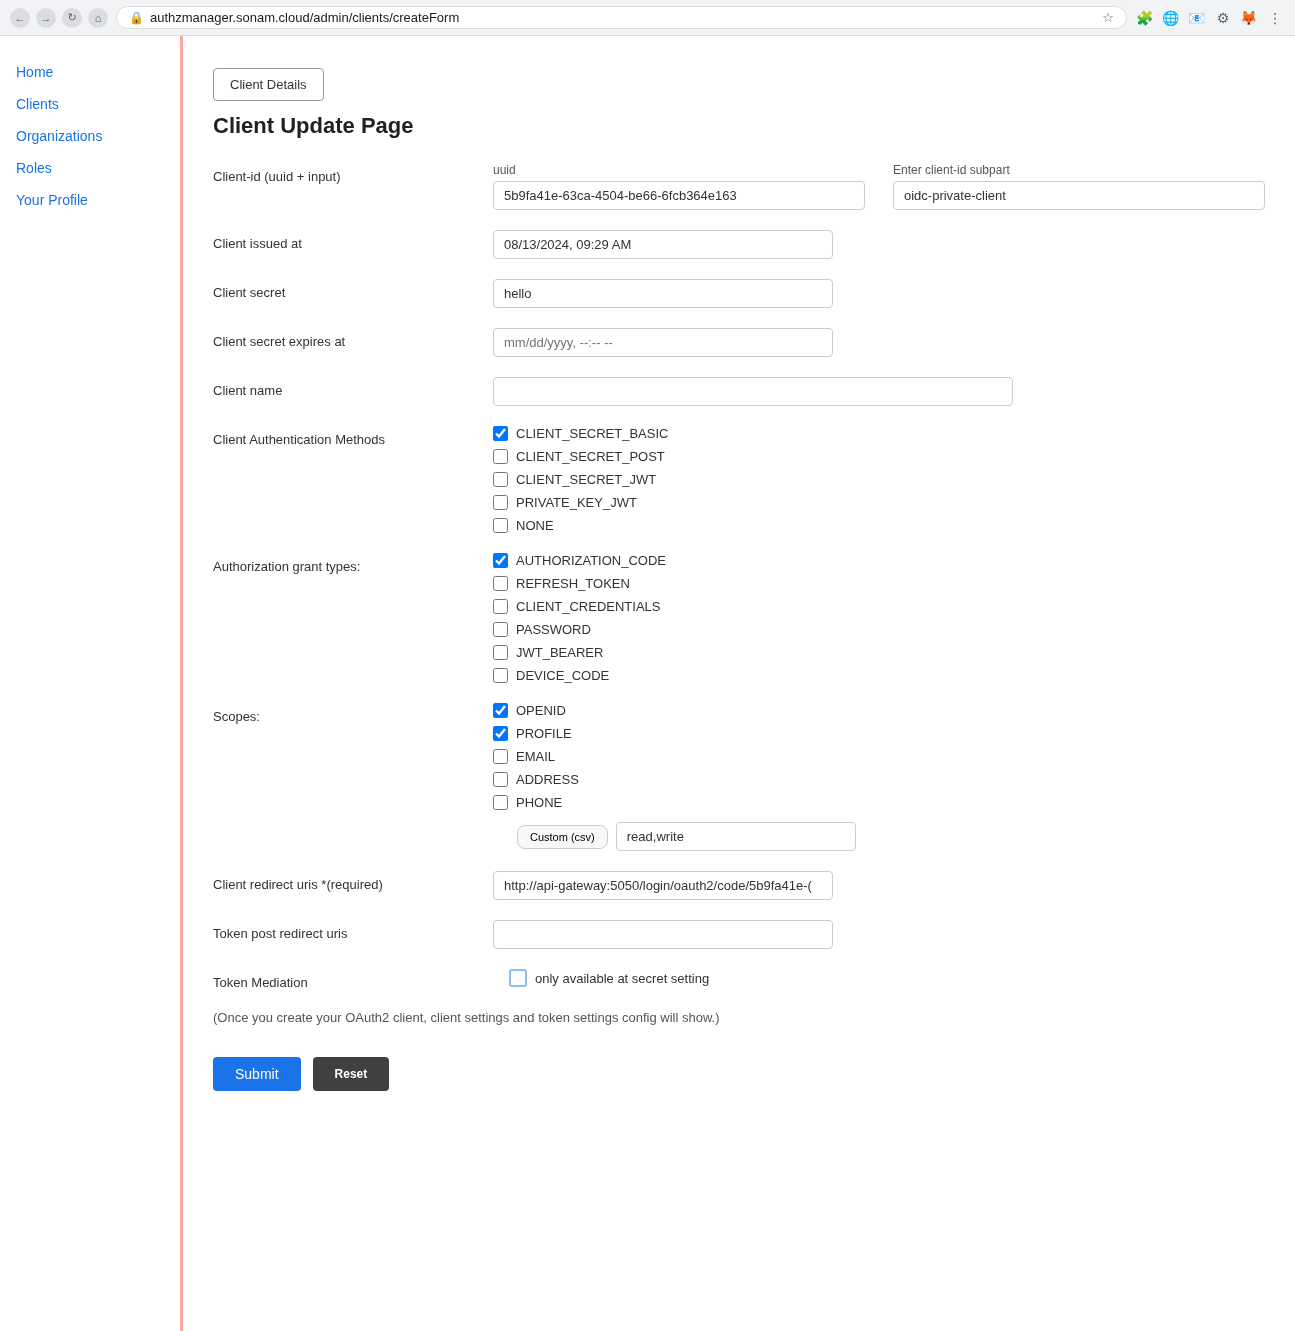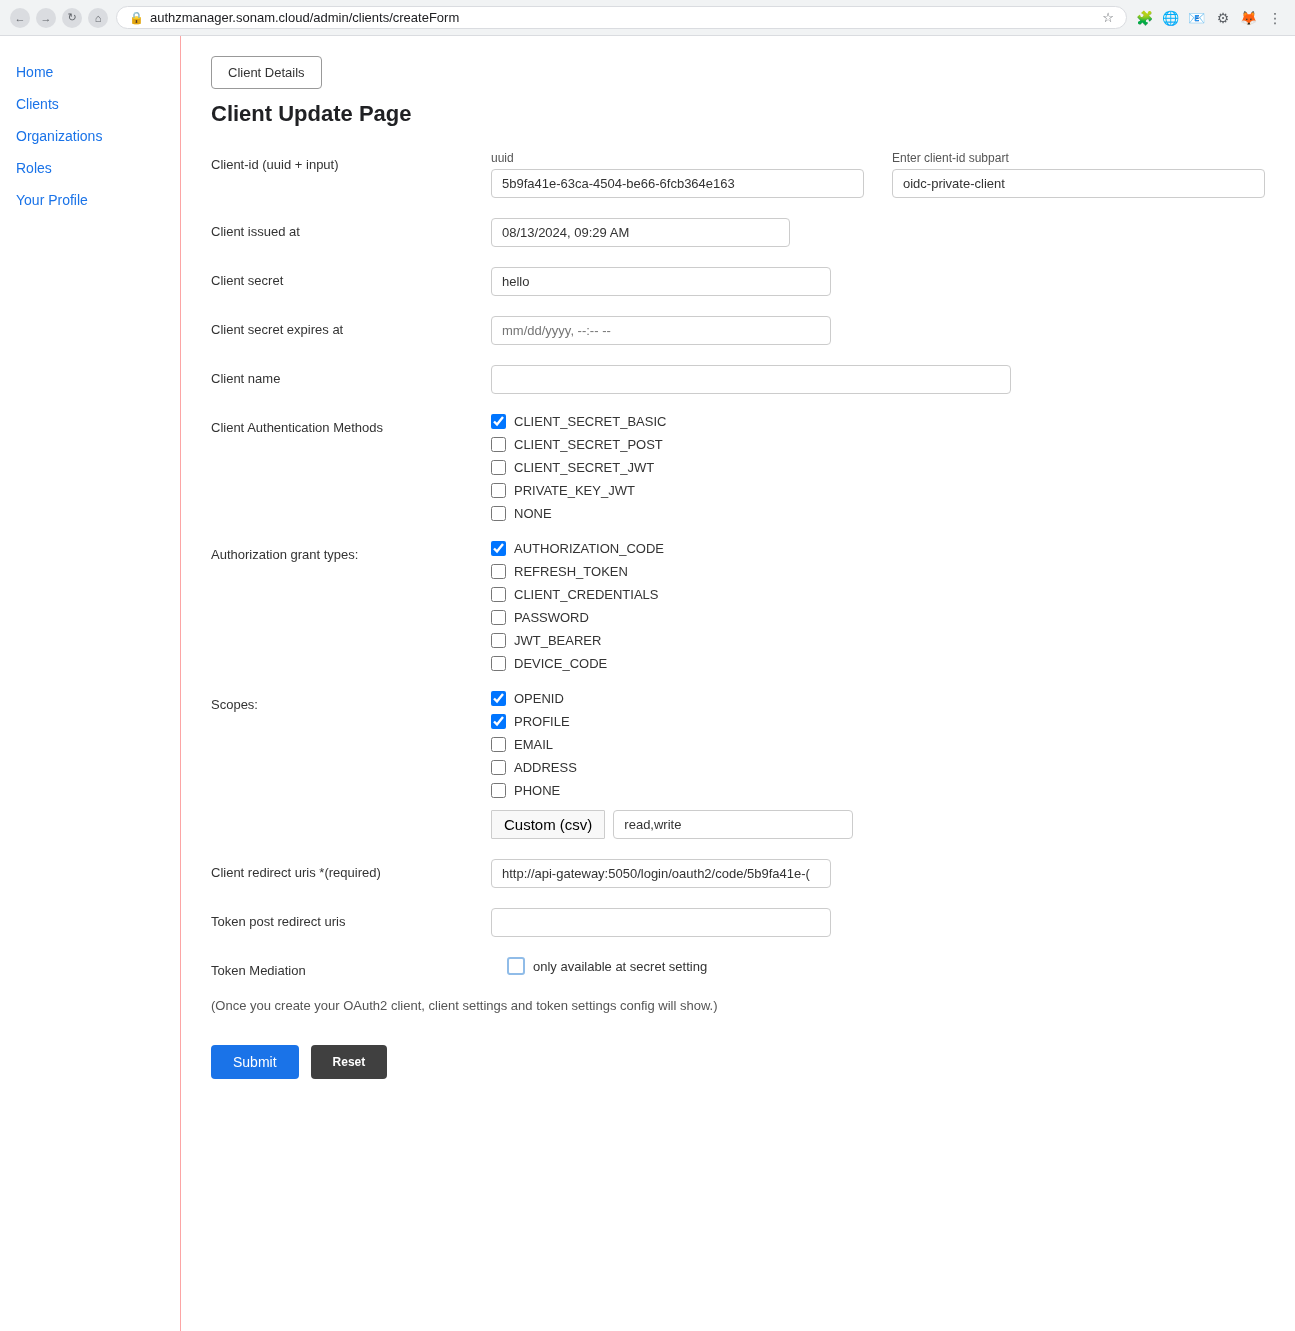--- a/index.html
+++ b/index.html
@@ -67,22 +67,22 @@
       color: #1a73e8;
       cursor: pointer;
       font-size: 14px;
       text-decoration: none;
       display: block;
     }
 
     
     .main-content {
       flex: 1;
-      padding: 20px 30px;
-      border-left: 1px solid #fca5a5;
+      padding: 32px 30px;
+      border-left: 3px solid #fca5a5;
     }
 
     
     .tab-bar {
       margin-bottom: 12px;
     }
     .tab-button {
       padding: 8px 16px;
       border: 1px solid #ccc;
       background: #fff;
@@ -191,24 +191,25 @@
     .custom-csv-row {
       display: flex;
       align-items: center;
       gap: 8px;
       margin-top: 4px;
     }
     .custom-csv-btn {
       padding: 5px 12px;
       border: 1px solid #ccc;
       background: #f8f8f8;
-      border-radius: 1px;
-      font-size: 15px;
+      border-radius: 8px;
+      font-size: 11px;
       cursor: pointer;
       white-space: nowrap;
+      margin-left: 24px;
     }
     .custom-csv-input {
       flex: 1;
       padding: 5px 10px;
       border: 1px solid #ccc;
       border-radius: 4px;
       font-size: 13px;
       background: #e8f0fe;
     }
 
@@ -318,21 +319,21 @@
         <div class="subpart-group">
           <div class="field-label-small">Enter client-id subpart</div>
           <input type="text" class="text-input input-highlighted" value="oidc-private-client" style="">
         </div>
       </div>
     </div>
 
     <div class="form-row">
       <div class="form-label">Client issued at</div>
       <div class="date-input-wrapper">
-        <input type="text" class="text-input" style="width: 299px;" value="08/13/2024, 09:29 AM">
+        <input type="text" class="text-input" style="width: 340px;" value="08/13/2024, 09:29 AM">
       </div>
     </div>
 
     <div class="form-row">
       <div class="form-label">Client secret</div>
       <input type="text" class="text-input input-highlighted" style="width: 340px;" value="hello">
     </div>
 
     <div class="form-row">
       <div class="form-label">Client secret expires at</div>

